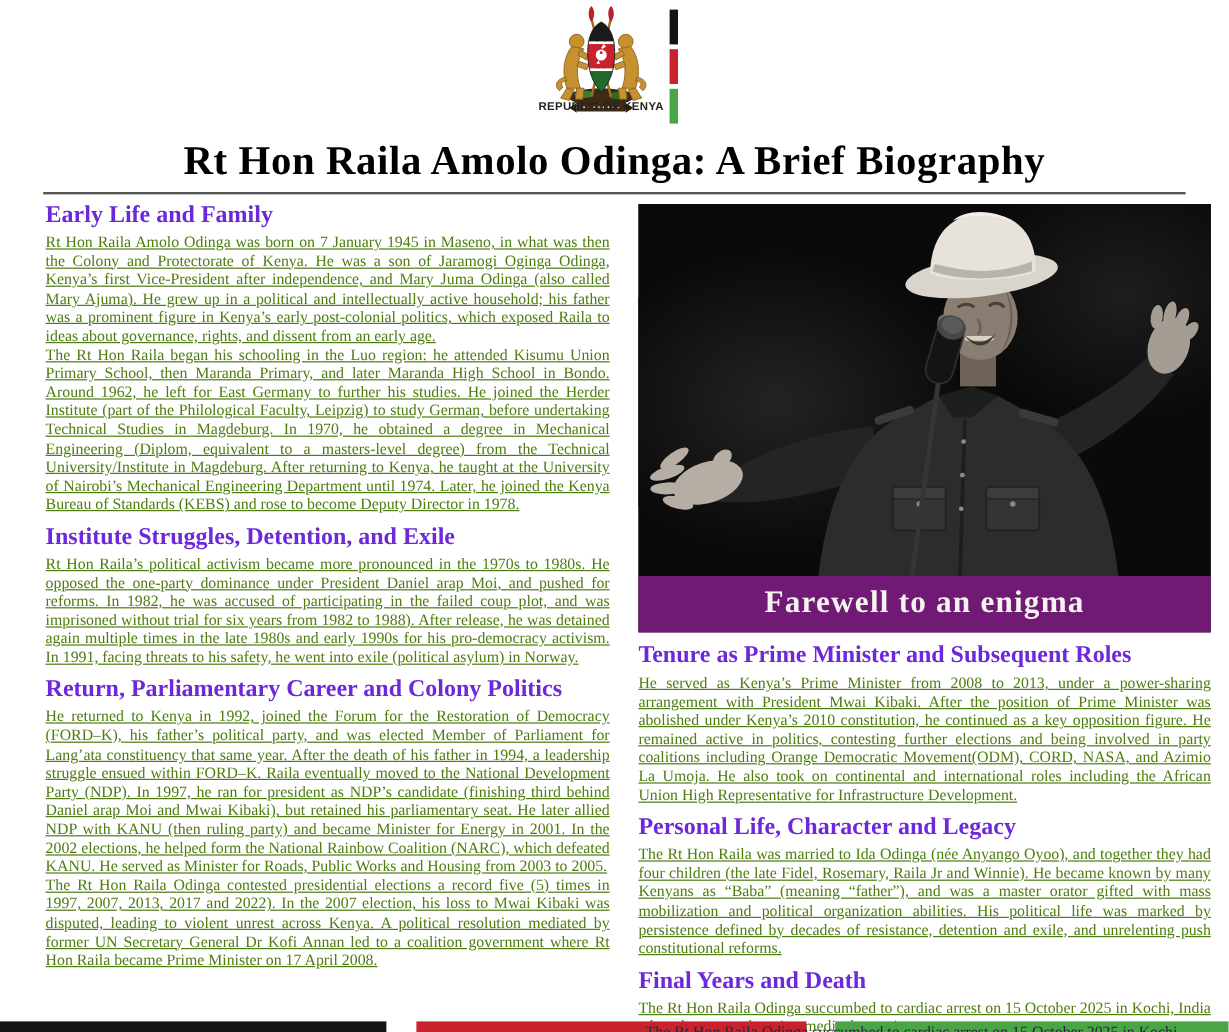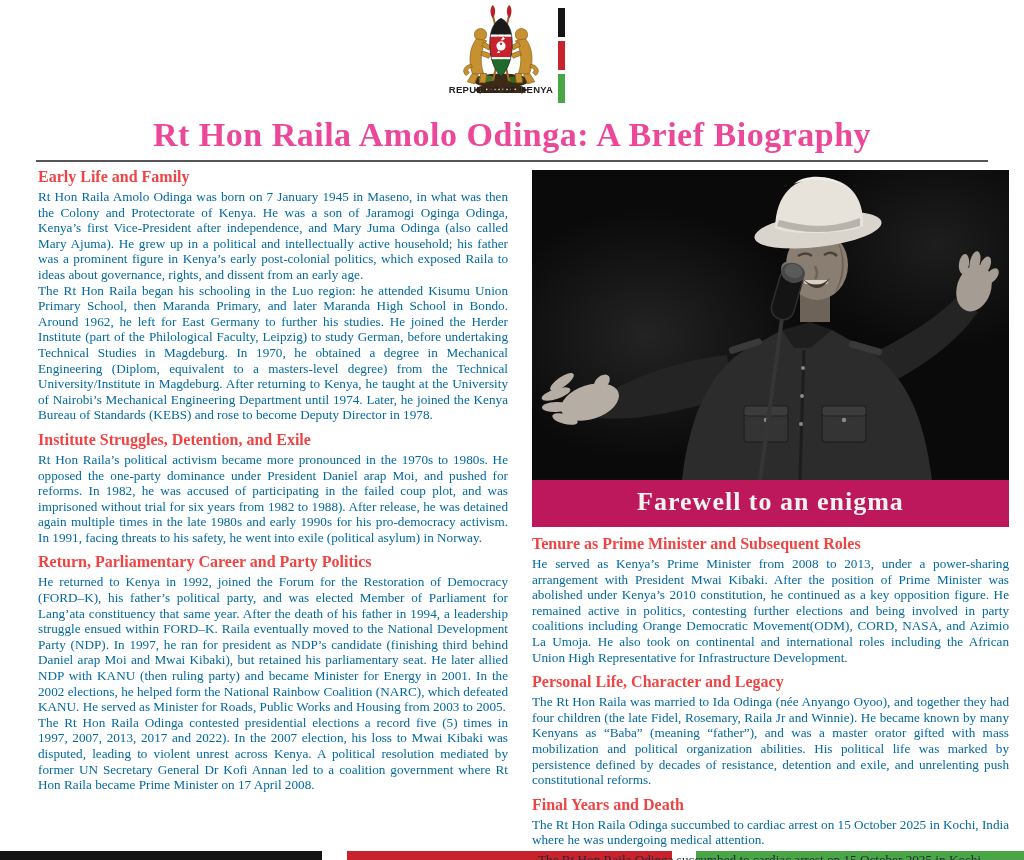--- a/index.html
+++ b/index.html
@@ -16,39 +16,39 @@
     font-weight:bold;font-size:9.5px;letter-spacing:.3px;color:#222;
   }
   .flag-stripe{position:absolute;left:558px;top:8px;width:7px;}
   .flag-stripe .fs{width:7px;height:29px;margin-bottom:4px;}
   .fs.black{background:#141414;}
   .fs.red{background:#c8232c;}
   .fs.green{background:#4aa546;}
   
   h1.page-title{
     position:absolute;left:0;top:116px;width:1024px;margin:0;text-align:center;
-    font-size:34px;font-weight:bold;letter-spacing:.5px;color:#ec4899;
+    font-size:34px;font-weight:bold;letter-spacing:.5px;color:#000000;
   }
   .rule{position:absolute;left:36px;top:160px;width:952px;height:0;border-top:2px solid #555;}
   
   .col{position:absolute;top:166px;}
   .col.left{left:38px;width:470px;}
   .col.right{left:532px;width:477px;}
   .col h2{
-    font-size:16px;font-weight:bold;margin:8px 0 3px 0;color:#ef4444;
+    font-size:20px;font-weight:bold;margin:8px 0 3px 0;color:#6d28d9;
   }
   .col h2.first{margin-top:2px;}
   .col p{
-    font-size:13.2px;line-height:15.6px;text-align:justify;margin:0;color:#0369a1;
+    font-size:13.2px;line-height:15.6px;text-align:justify;margin:0;color:#4d7c0f;text-decoration:underline;
   }
   
   figure.photo{margin:4px 0 2px 0;width:477px;height:357px;position:relative;background:#0a0a0a;}
   figure.photo svg{display:block;}
   figcaption.photo-caption{
-    position:absolute;left:0;bottom:0;width:477px;height:47px;background:#be185d;
+    position:absolute;left:0;bottom:0;width:477px;height:47px;background:#701a75;
     color:#f5f3ef;text-align:center;font-weight:bold;font-size:26px;line-height:44px;
     letter-spacing:1px;
   }
   
   .footer{position:absolute;left:0;top:851px;width:1024px;height:9px;overflow:hidden;}
   .footer .bar{position:absolute;top:0;height:9px;}
   .bar.b1{left:0;width:322px;background:#141414;}
   .bar.b2{left:347px;width:325px;background:#c8232c;}
   .bar.b3{left:696px;width:328px;background:#4aa546;}
   .footer-text{
@@ -137,21 +137,21 @@
 
 <section class="col left">
   <h2 class="first">Early Life and Family</h2>
   <p>Rt Hon Raila Amolo Odinga was born on 7 January 1945 in Maseno, in what was then the Colony and Protectorate of Kenya. He was a son of Jaramogi Oginga Odinga, Kenya’s first Vice-President after independence, and Mary Juma Odinga (also called Mary Ajuma). He grew up in a political and intellectually active household; his father was a prominent figure in Kenya’s early post-colonial politics, which exposed Raila to ideas about governance, rights, and dissent from an early age.</p>
 
   <p>The Rt Hon Raila began his schooling in the Luo region: he attended Kisumu Union Primary School, then Maranda Primary, and later Maranda High School in Bondo. Around 1962, he left for East Germany to further his studies. He joined the Herder Institute (part of the Philological Faculty, Leipzig) to study German, before undertaking Technical Studies in Magdeburg. In 1970, he obtained a degree in Mechanical Engineering (Diplom, equivalent to a masters-level degree) from the Technical University/Institute in Magdeburg. After returning to Kenya, he taught at the University of Nairobi’s Mechanical Engineering Department until 1974. Later, he joined the Kenya Bureau of Standards (KEBS) and rose to become Deputy Director in 1978.</p>
 
   <h2>Institute Struggles, Detention, and Exile</h2>
   <p>Rt Hon Raila’s political activism became more pronounced in the 1970s to 1980s. He opposed the one-party dominance under President Daniel arap Moi, and pushed for reforms. In 1982, he was accused of participating in the failed coup plot, and was imprisoned without trial for six years from 1982 to 1988). After release, he was detained again multiple times in the late 1980s and early 1990s for his pro-democracy activism. In 1991, facing threats to his safety, he went into exile (political asylum) in Norway.</p>
 
-  <h2>Return, Parliamentary Career and Party Politics</h2>
+  <h2>Return, Parliamentary Career and Colony Politics</h2>
   <p>He returned to Kenya in 1992, joined the Forum for the Restoration of Democracy (FORD–K), his father’s political party, and was elected Member of Parliament for Lang’ata constituency that same year. After the death of his father in 1994, a leadership struggle ensued within FORD–K. Raila eventually moved to the National Development Party (NDP). In 1997, he ran for president as NDP’s candidate (finishing third behind Daniel arap Moi and Mwai Kibaki), but retained his parliamentary seat. He later allied NDP with KANU (then ruling party) and became Minister for Energy in 2001. In the 2002 elections, he helped form the National Rainbow Coalition (NARC), which defeated KANU. He served as Minister for Roads, Public Works and Housing from 2003 to 2005.</p>
 
   <p>The Rt Hon Raila Odinga contested presidential elections a record five (5) times in 1997, 2007, 2013, 2017 and 2022). In the 2007 election, his loss to Mwai Kibaki was disputed, leading to violent unrest across Kenya. A political resolution mediated by former UN Secretary General Dr Kofi Annan led to a coalition government where Rt Hon Raila became Prime Minister on 17 April 2008.</p>
 </section>
 
 <section class="col right">
   <figure class="photo">
     <svg width="477" height="310" viewBox="0 0 477 310">
       <defs>
         <radialGradient id="pg1" cx="50%" cy="50%" r="50%">

